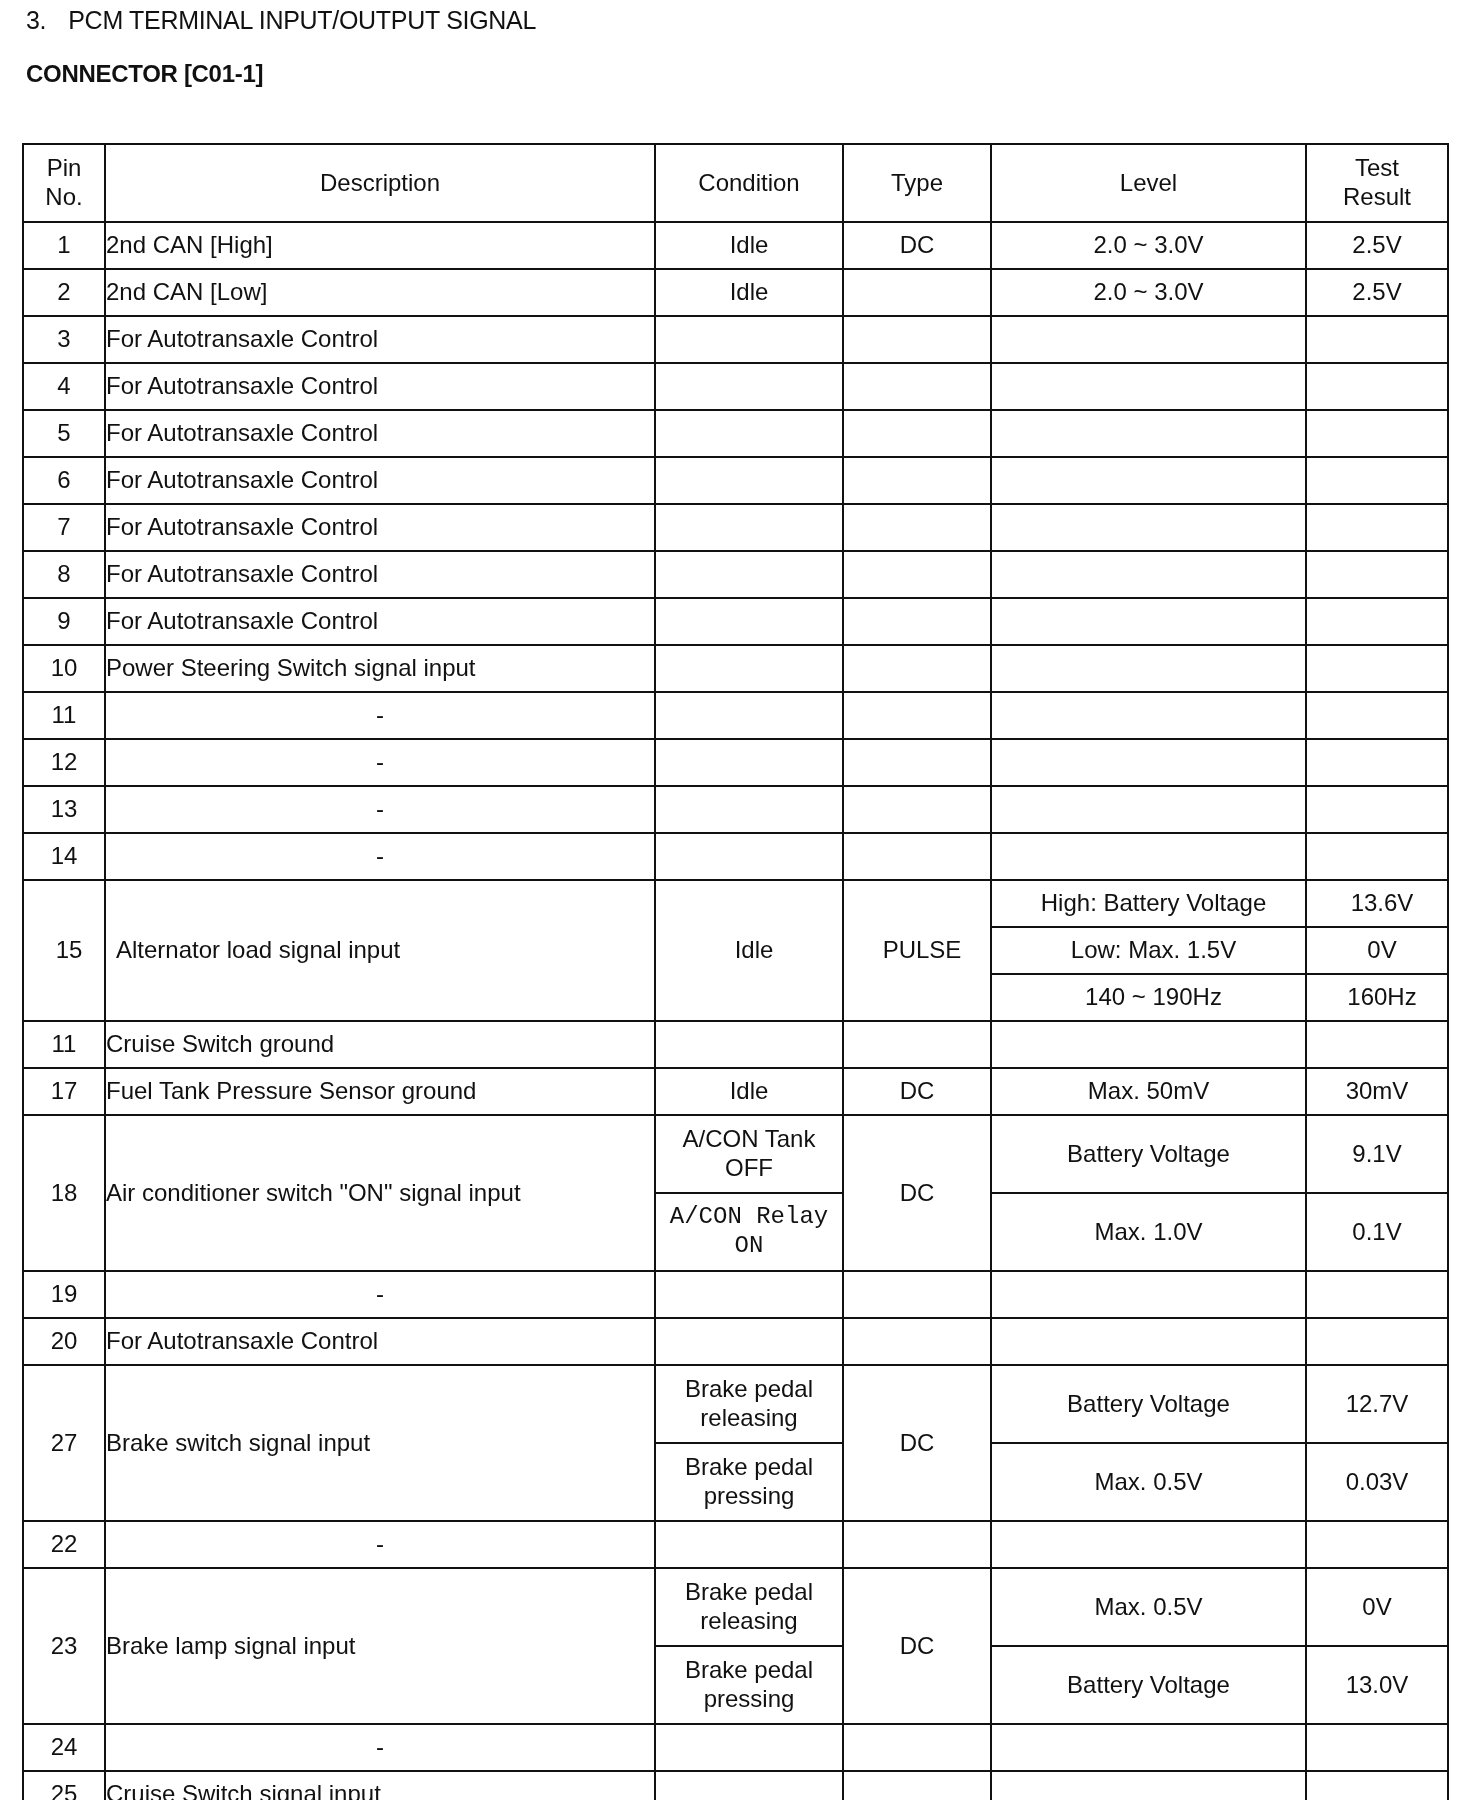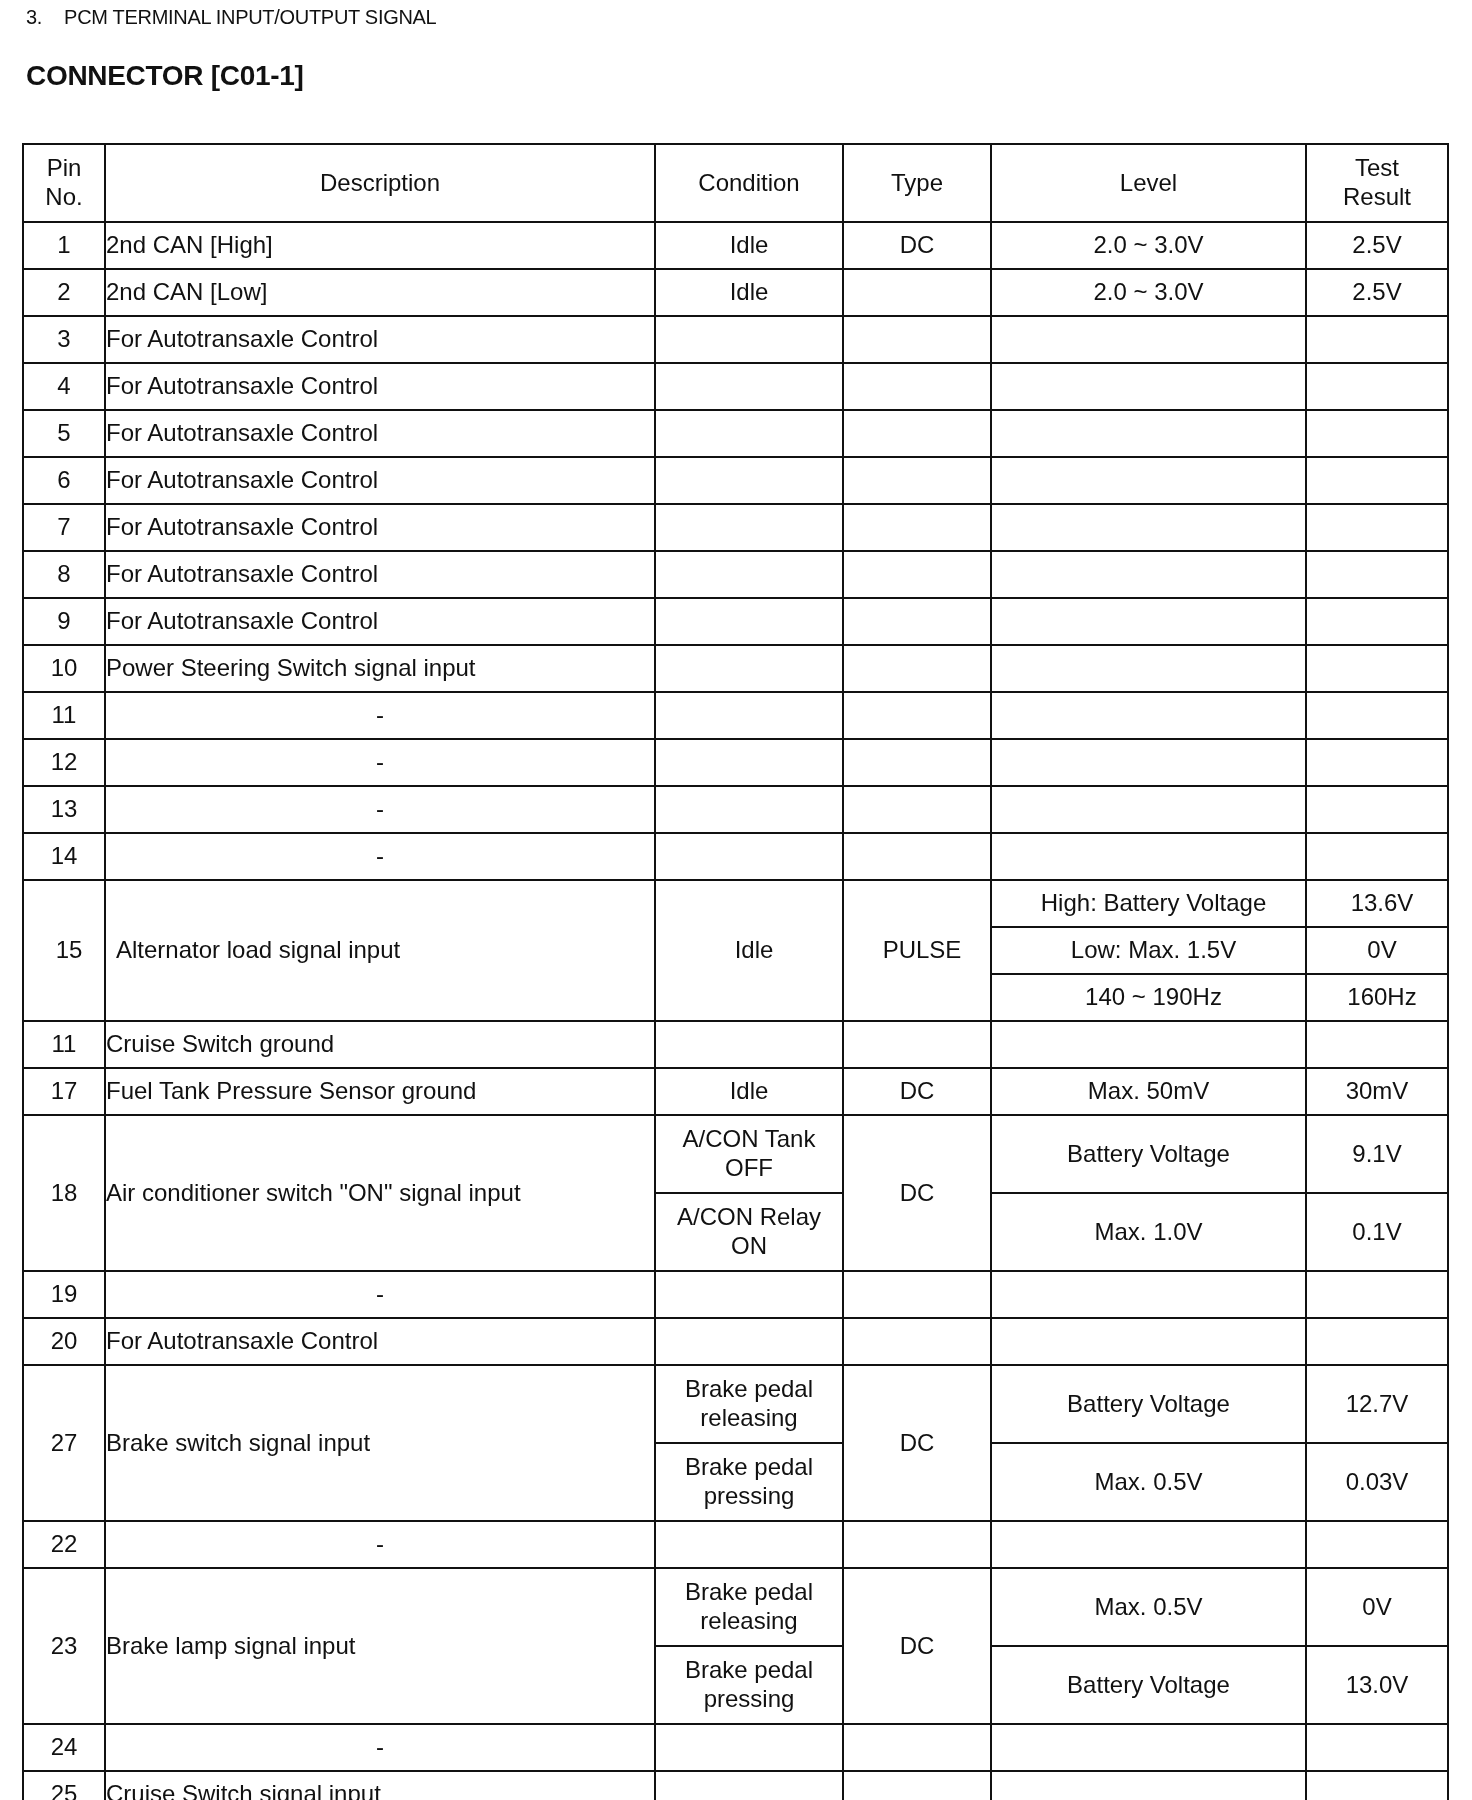--- a/index.html
+++ b/index.html
@@ -1,20 +1,20 @@
 <!DOCTYPE html>
 <html><head>
 <meta charset="utf-8">
 <style>
   html, body { margin: 0; padding: 0; background: #ffffff; }
   body { width: 1472px; height: 1800px; position: relative; overflow: hidden;
          font-family: "Liberation Sans", sans-serif; color: #111; }
-  .section-title { position: absolute; left: 26px; top: 6px; font-size: 20px; letter-spacing: -0.3px; }
+  .section-title { position: absolute; left: 26px; top: 6px; font-size: 25px; letter-spacing: -0.3px; }
   .section-title .num { margin-right: 22px; }
-  .connector-title { position: absolute; left: 26px; top: 60px; font-size: 28px; font-weight: bold; letter-spacing: -0.3px; }
+  .connector-title { position: absolute; left: 26px; top: 60px; font-size: 24px; font-weight: bold; letter-spacing: -0.3px; }
   table.pins { position: absolute; left: 22px; top: 111px; width: 1425px; border-collapse: collapse; table-layout: fixed; margin-top: 32px; }
   table.pins td, table.pins th { border: 2px solid #111; font-size: 24px; padding: 0; font-weight: normal; line-height: 1.2; }
   table.pins th { height: 76px; text-align: center; }
   col.c-pin { width: 82px; } col.c-desc { width: 550px; } col.c-cond { width: 188px; }
   col.c-type { width: 148px; } col.c-level { width: 315px; } col.c-res { width: 142px; }
   td.pin { text-align: center; }
   td.desc { text-align: left; padding-left: 12px; }
   td.desc.blank { text-align: center; padding-left: 0; }
   td.ctr { text-align: center; }
   tr.std td { height: 45px; }
@@ -195,21 +195,21 @@
     </tr>
     <tr class="sub2">
       <td class="pin" rowspan="2">18</td>
       <td class="desc" rowspan="2">Air conditioner switch "ON" signal input</td>
       <td class="ctr"><span style="display:inline-block;width:160px;">A/CON Tank OFF</span></td>
       <td class="ctr" rowspan="2">DC</td>
       <td class="ctr">Battery Voltage</td>
       <td class="ctr">9.1V</td>
     </tr>
     <tr class="sub2">
-      <td class="ctr"><span style="display:inline-block;width:160px;">A/CON Relay ON</span></td>
+      <td class="ctr"><span style="display:inline-block;width:160px;font-family:Liberation Mono, monospace;">A/CON Relay ON</span></td>
       <td class="ctr">Max.  1.0V</td>
       <td class="ctr">0.1V</td>
     </tr>
     <tr class="std">
       <td class="pin">19</td>
       <td class="desc blank">-</td>
       <td></td>
         <td></td>
       <td></td>
         <td></td>

